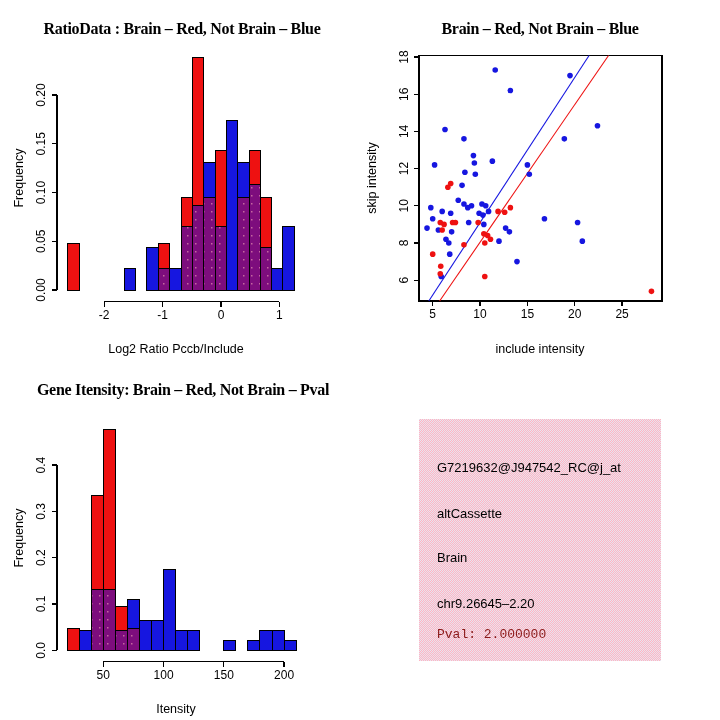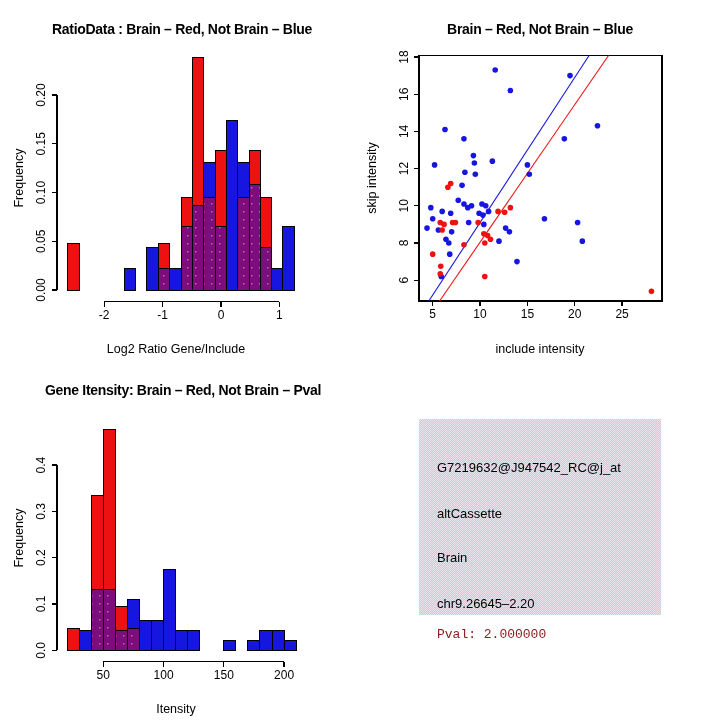--- a/index.html
+++ b/index.html
@@ -3,22 +3,22 @@
 <meta charset="utf-8">
 <style>
   html,body{margin:0;padding:0;background:#fff;}
   .fig{position:relative;width:720px;height:720px;background:#ffffff;overflow:hidden;
        font-family:"Liberation Sans",sans-serif;}
   #plot-svg{position:absolute;left:0;top:0;}
   #plot-svg text{font-family:"Liberation Sans",sans-serif;font-size:12px;fill:#000;}
   .lab{position:absolute;transform:translate(-50%,-50%);white-space:nowrap;
        font-size:12.5px;color:#000;}
   .vert{transform:translate(-50%,-50%) rotate(-90deg);}
-  .title{font-size:14px;font-weight:bold;letter-spacing:-0.3px;}
-  .infobox{position:absolute;left:419px;top:419px;width:242px;height:196px;}
+  .title{font-size:16px;font-weight:bold;letter-spacing:-0.3px;font-family:Liberation Serif, serif;}
+  .infobox{position:absolute;left:419px;top:419px;width:242px;height:242px;}
   .il{position:absolute;left:18px;white-space:nowrap;font-size:13px;color:#000;}
 </style>
 </head>
 <body>
 
 <div class="fig" style="background: rgb(255, 255, 255);">
 
   <svg id="plot-svg" width="720" height="720">
     <defs>
       <pattern id="purple-dots" width="8" height="8" patternUnits="userSpaceOnUse">
@@ -203,21 +203,21 @@
         <rect x="259.95" y="630.1595" width="12.050000000000011" height="20.140499999999975" fill="#1616e0" stroke="#000" stroke-width="1" shape-rendering="crispEdges"></rect>
         <rect x="272" y="630.1595" width="12.050000000000011" height="20.140499999999975" fill="#1616e0" stroke="#000" stroke-width="1" shape-rendering="crispEdges"></rect>
         <rect x="284.05" y="640.2529" width="12.050000000000011" height="10.0471" fill="#1616e0" stroke="#000" stroke-width="1" shape-rendering="crispEdges"></rect>
       </g>
   </svg>
 
   <div class="lab title" style="left:182px;top:29px">RatioData : Brain – Red, Not Brain – Blue</div>
   <div class="lab title" style="left:540px;top:29px">Brain – Red, Not Brain – Blue</div>
   <div class="lab title" style="left:183px;top:390px">Gene Itensity: Brain – Red, Not Brain – Pval</div>
 
-  <div class="lab" style="left:176px;top:349px">Log2 Ratio Gene/Include</div>
+  <div class="lab" style="left:176px;top:349px">Log2 Ratio Pccb/Include</div>
   <div class="lab vert" style="left:19px;top:178px">Frequency</div>
   <div class="lab" style="left:540px;top:349px">include intensity</div>
   <div class="lab vert" style="left:372px;top:178px">skip intensity</div>
   <div class="lab" style="left:176px;top:709px">Itensity</div>
   <div class="lab vert" style="left:19px;top:538px">Frequency</div>
 
   <div class="infobox" id="infobox" style="background: conic-gradient(rgb(255, 181, 195) 25%, rgb(233, 227, 238) 0deg, rgb(233, 227, 238) 50%, rgb(255, 181, 195) 0deg, rgb(255, 181, 195) 75%, rgb(233, 227, 238) 0deg) 0% 0% / 2px 2px;">
     <div class="il" style="top:41px">G7219632@J947542_RC@j_at</div>
     <div class="il" style="top:87px">altCassette</div>
     <div class="il" style="top:131px">Brain</div>

